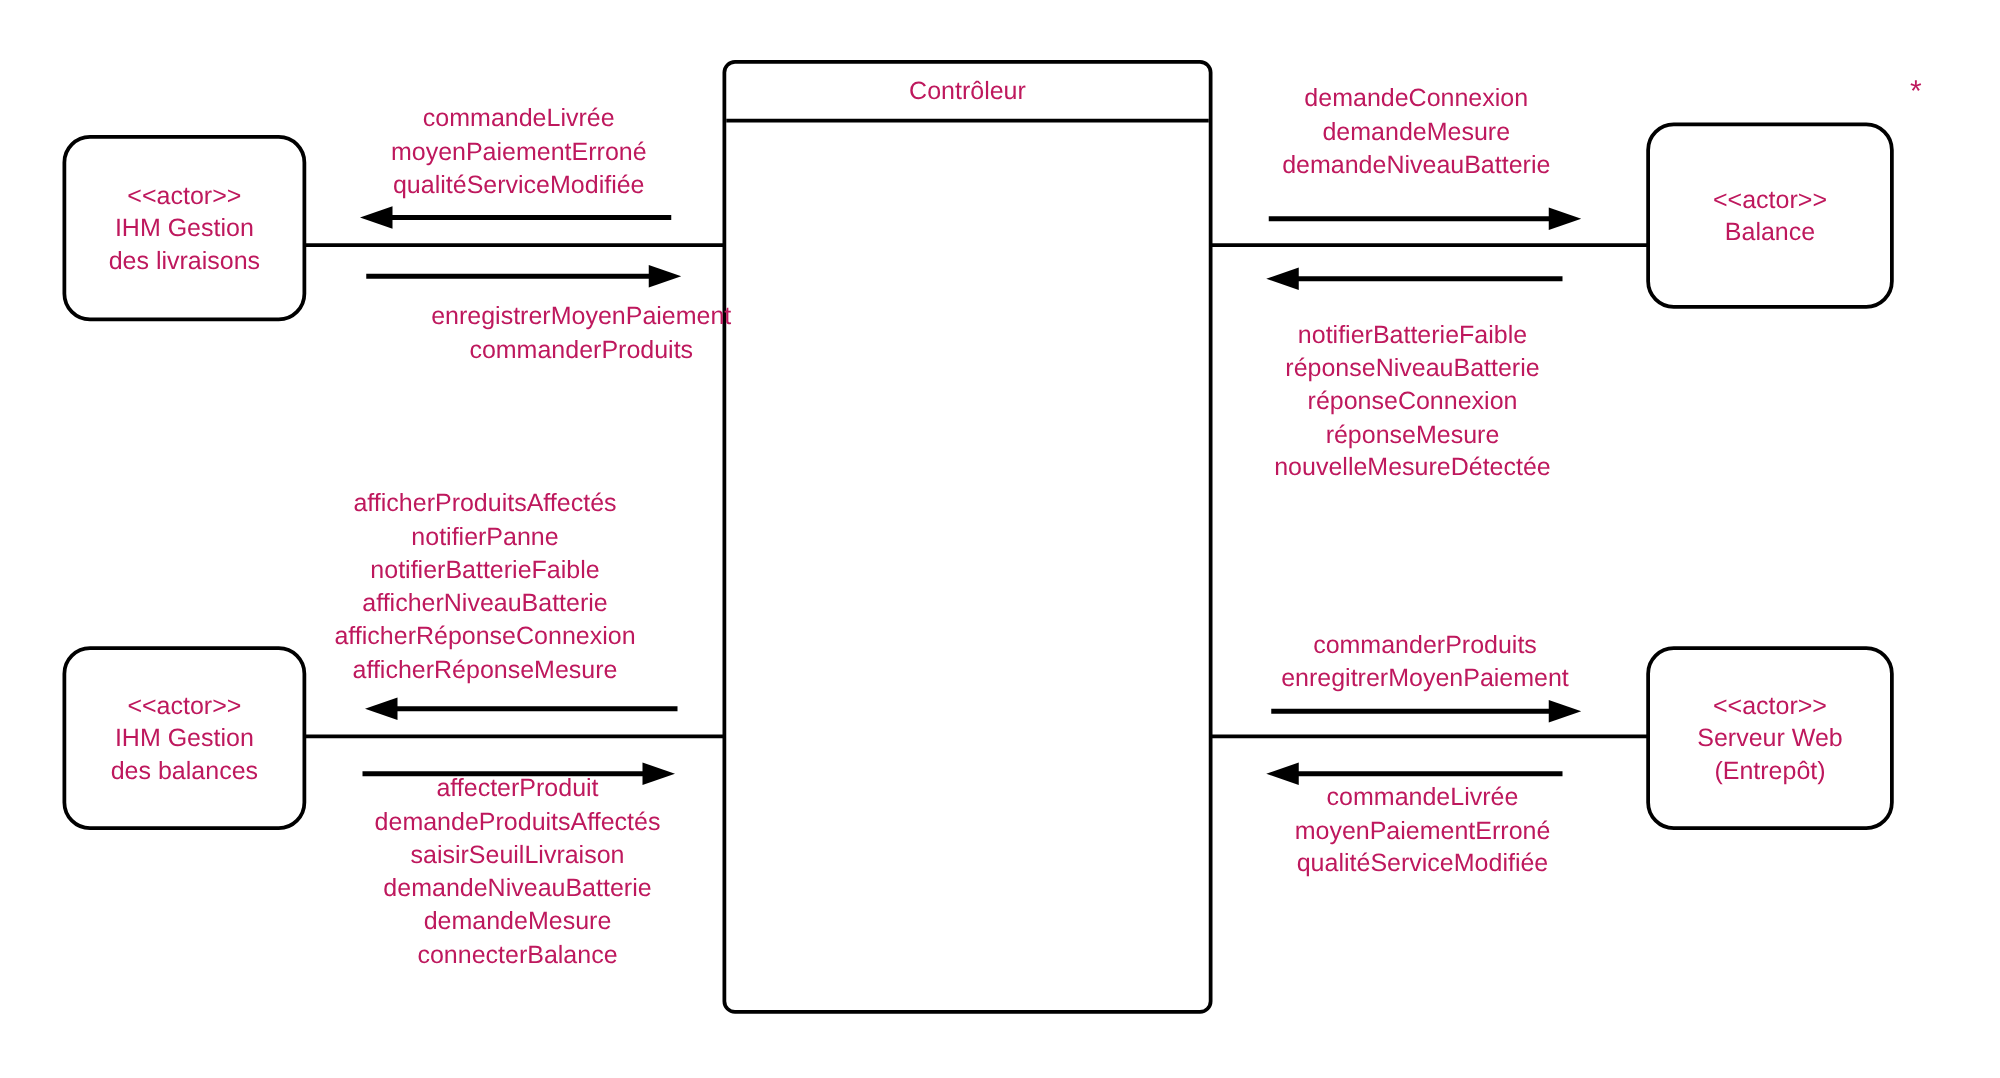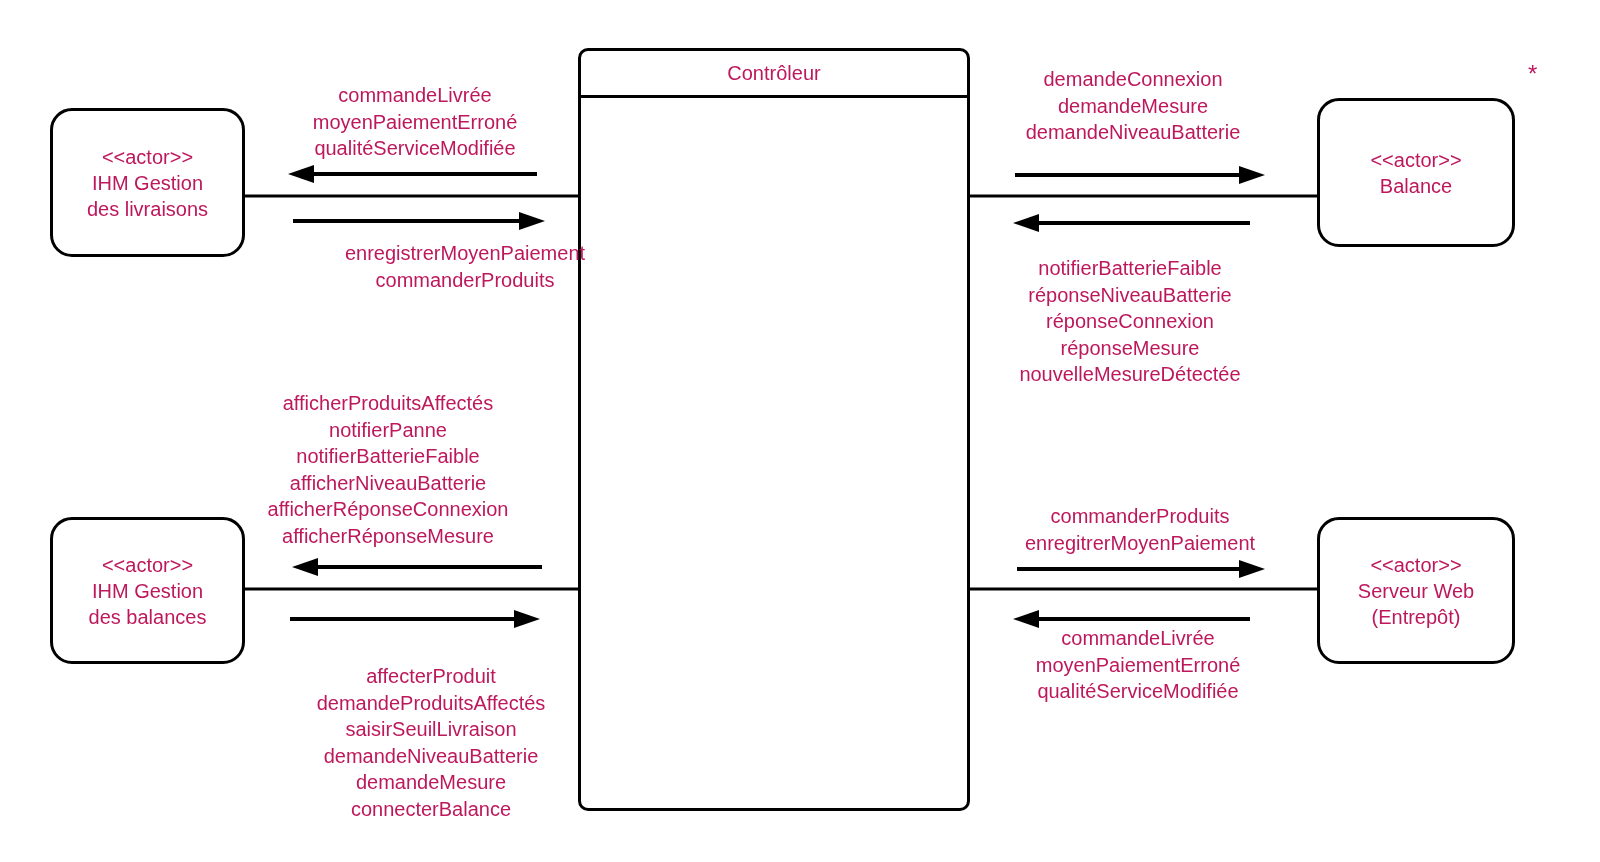--- a/index.html
+++ b/index.html
@@ -59,21 +59,21 @@
   }
   .actor-tl { left: 50px;   top: 108px; width: 195px; height: 149px; }
   .actor-tr { left: 1317px; top: 98px;  width: 198px; height: 149px; }
   .actor-bl { left: 50px;   top: 517px; width: 195px; height: 147px; }
   .actor-br { left: 1317px; top: 517px; width: 198px; height: 147px; }
   .msg-tl-in  { left: 415px;  top: 82px;  }
   .msg-tl-out { left: 417px;  top: 240px; margin-left: 48px; }
   .msg-tr-out { left: 1133px; top: 66px;  }
   .msg-tr-in  { left: 1130px; top: 255px; }
   .msg-bl-in  { left: 388px;  top: 390px; }
-  .msg-bl-out { left: 414px;  top: 663px; margin-left: 17px; }
+  .msg-bl-out { left: 414px;  top: 618px; }
   .msg-br-out { left: 1140px; top: 503px; }
   .msg-br-in  { left: 1138px; top: 625px; }
   .ast { left: 1528px; top: 62px; }
 </style>
 </head>
 <body>
 
 <div class="canvas">
 
   <svg class="wires" viewBox="0 0 1600 862" xmlns="http://www.w3.org/2000/svg">

